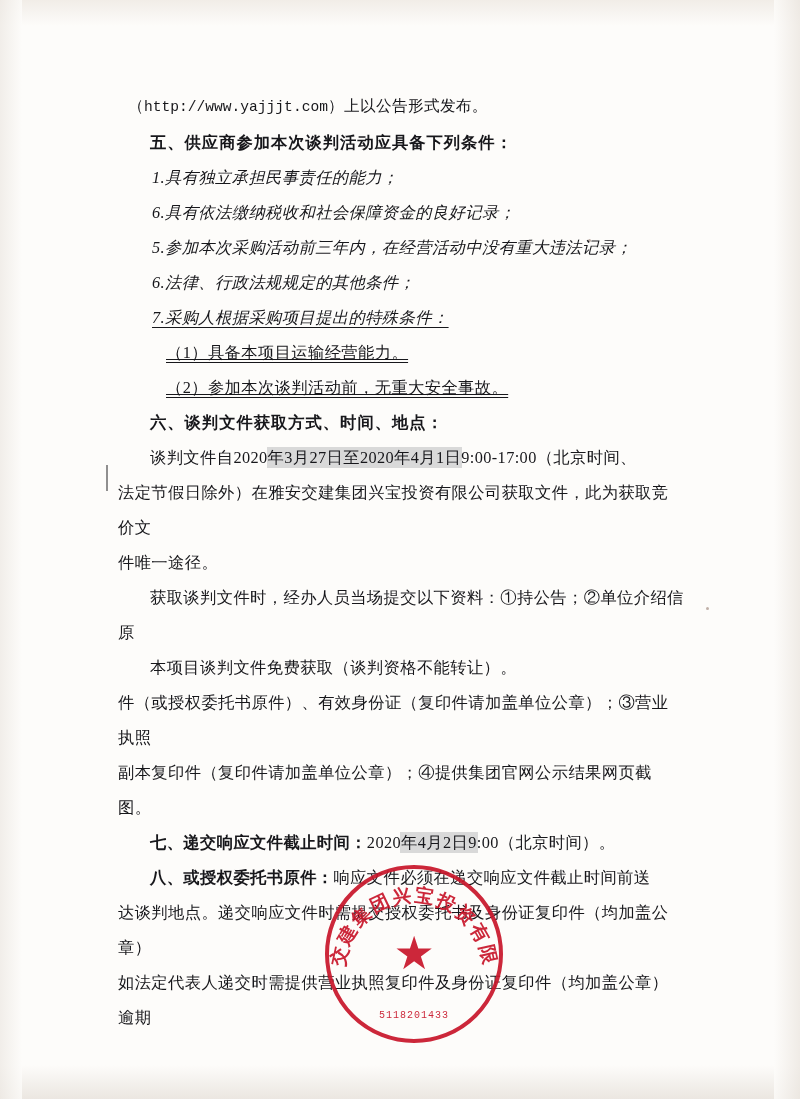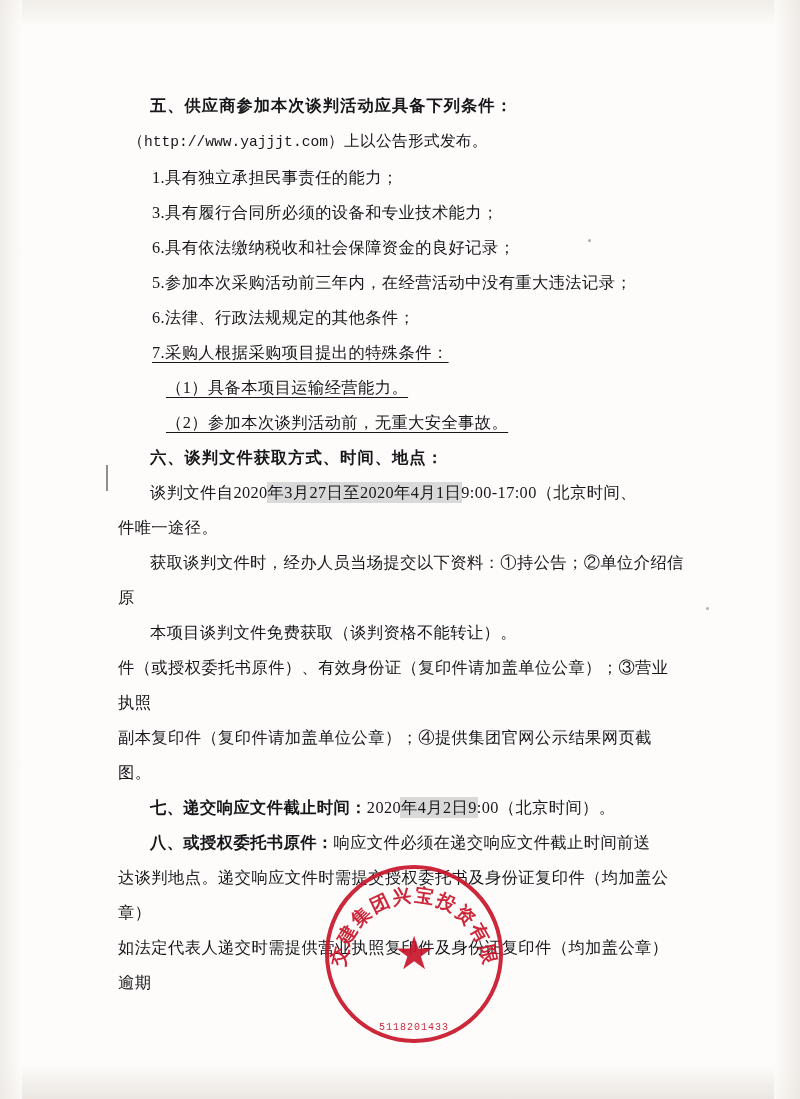--- a/index.html
+++ b/index.html
@@ -63,22 +63,22 @@
 
   .heading {
     font-weight: bold;
     text-indent: 32px;
     letter-spacing: 1px;
   }
   .heading-inline {
     font-weight: bold;
   }
 
-  .item { text-indent: 34px; }
-  .subitem { text-indent: 48px; }
+  .item { text-indent: 34px; font-style: italic; }
+  .subitem { text-indent: 48px; text-decoration: underline; }
 
   .underline {
     text-decoration: underline;
     text-underline-offset: 4px;
   }
 
   .hl {
     background: #d9d9d9;
     box-shadow: 0 0 0 1px #d9d9d9;
     margin-top: 40px;
@@ -126,21 +126,21 @@
     position: absolute;
     left: 325px;
     top: 865px;
     width: 178px;
     height: 178px;
     pointer-events: none;
     opacity: .92;
   }
   .seal-num {
     position: absolute;
-    bottom: 10px;
+    bottom: 22px;
     width: 100%;
     text-align: center;
     font-family: "Liberation Mono", "DejaVu Sans Mono", monospace;
     font-size: 10px;
     color: #c8162a;
     letter-spacing: 1px;
   }
   .seal-ring {
     position: absolute;
     inset: 0;
@@ -178,34 +178,34 @@
   <div class="page-edge-bottom"></div>
   <div class="page-edge-left"></div>
   <div class="page-edge-right"></div>
 
   <div class="margin-tick"></div>
   <div class="stray-dot-1"></div>
   <div class="stray-dot-2"></div>
 
   <div class="content">
 
+    <div class="line url-line"><span>（</span><span class="mono">http://www.yajjjt.com</span><span>）上以公告形式发布。</span></div>
+
     <div class="line heading">五、供应商参加本次谈判活动应具备下列条件：</div>
-
-    <div class="line url-line"><span>（</span><span class="mono">http://www.yajjjt.com</span><span>）上以公告形式发布。</span></div>
     <div class="line item">1.具有独立承担民事责任的能力；</div>
-    <div class="line item">3.具有履行合同所必须的设备和专业技术能力；</div>
     <div class="line item">6.具有依法缴纳税收和社会保障资金的良好记录；</div>
     <div class="line item">5.参加本次采购活动前三年内，在经营活动中没有重大违法记录；</div>
     <div class="line item">6.法律、行政法规规定的其他条件；</div>
     <div class="line item"><span class="underline">7.采购人根据采购项目提出的特殊条件：</span></div>
     <div class="line subitem"><span class="underline">（1）具备本项目运输经营能力。</span></div>
     <div class="line subitem"><span class="underline">（2）参加本次谈判活动前，无重大安全事故。</span></div>
 
     <div class="line heading">六、谈判文件获取方式、时间、地点：</div>
     <div class="line indent1"><span>谈判文件自2020</span><span class="hl">年3月27日至2020年4月1日</span><span>9:00-17:00（北京时间、</span></div>
+    <div class="line">法定节假日除外）在雅安交建集团兴宝投资有限公司获取文件，此为获取竞价文</div>
     <div class="line">件唯一途径。</div>
     <div class="line indent1">获取谈判文件时，经办人员当场提交以下资料：①持公告；②单位介绍信原</div>
     <div class="line indent1">本项目谈判文件免费获取（谈判资格不能转让）。</div>
     <div class="line">件（或授权委托书原件）、有效身份证（复印件请加盖单位公章）；③营业执照</div>
     <div class="line">副本复印件（复印件请加盖单位公章）；④提供集团官网公示结果网页截图。</div>
 
     <div class="line indent1"><span class="heading-inline">七、递交响应文件截止时间：</span><span>2020</span><span class="hl">年4月2日9</span><span>:00（北京时间）。</span></div>
 
     <div class="line indent1"><span class="heading-inline">八、或授权委托书原件：</span><span>响应文件必须在递交响应文件截止时间前送</span></div>
     <div class="line">达谈判地点。递交响应文件时需提交授权委托书及身份证复印件（均加盖公章）</div>

